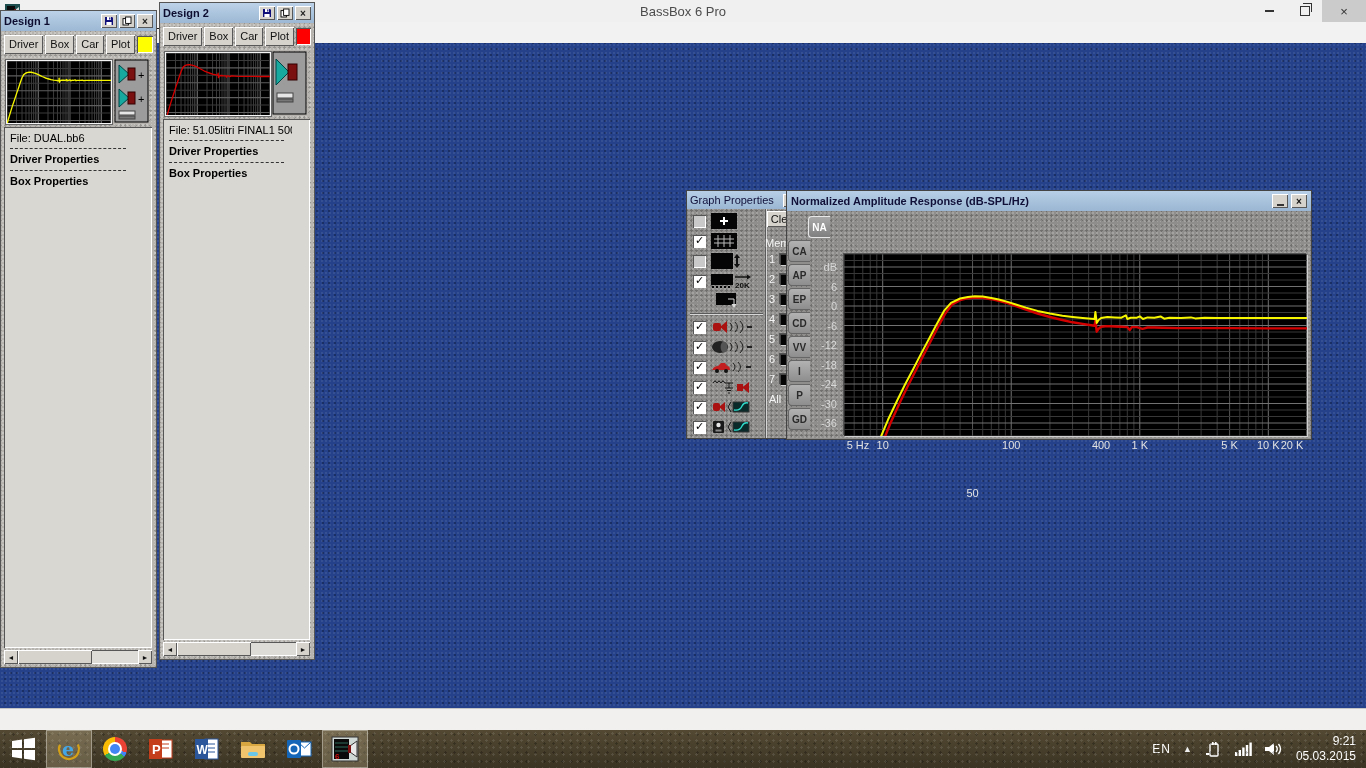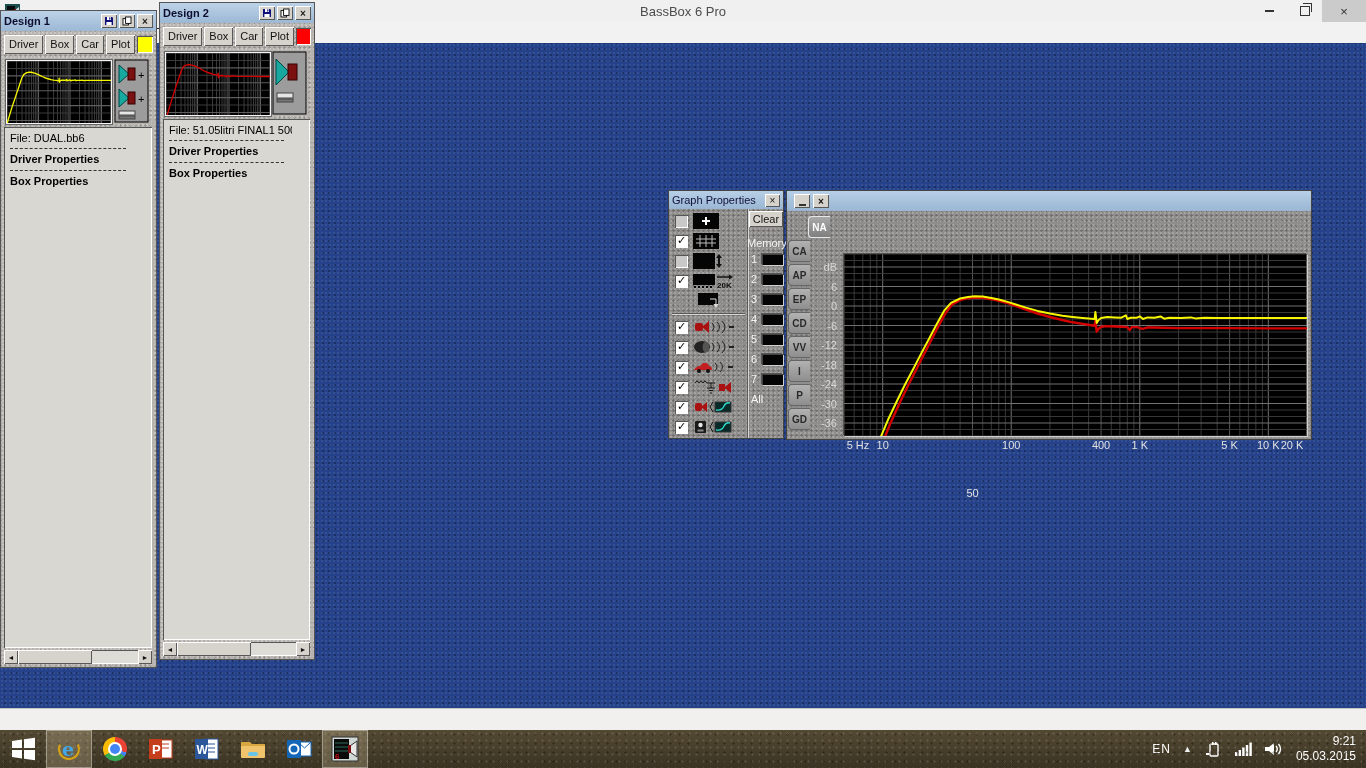--- a/index.html
+++ b/index.html
@@ -57,21 +57,21 @@
            padding:5px 18px 2px 6px;box-sizing:border-box;overflow:hidden;font-size:11px;line-height:12.4px;color:#000;}
   .prop-line{white-space:pre;overflow:hidden;}
   .prop-head{font-weight:bold;white-space:pre;margin-top:1px;}
   .dash{border-top:1px dashed #333;margin:4px 8px 3px 0;height:1px;}
   .hscroll{position:absolute;left:3px;right:4px;bottom:3px;height:14px;display:flex;background:#dedcd7;}
   .sarrow{width:14px;height:14px;background:#d6d3cc;font-size:7px;color:#111;display:flex;align-items:center;justify-content:center;}
   .sarrow.left::before{content:"◄";} .sarrow.right::before{content:"►";}
   .strack{flex:1;position:relative;}
   .sthumb{position:absolute;left:0;top:0;height:14px;width:62%;background:#d6d3cc;}
   
-  #palette{position:absolute;left:668px;top:147px;width:116px;height:249px;border:1px solid #444;box-sizing:border-box;}
+  #palette{position:absolute;left:686px;top:147px;width:116px;height:249px;border:1px solid #444;box-sizing:border-box;}
   .ptitle{height:18px;background:linear-gradient(#b8cfe7,#9ab6d2);display:flex;align-items:center;
           font-size:11px;color:#10103a;padding:0 3px;box-sizing:border-box;}
   .ptitle .cap{flex:1;}
   .pbtn{width:15px;height:13px;background:#d6d3cc;display:flex;align-items:center;justify-content:center;font-size:10px;color:#111;}
   .pbody{position:relative;height:229px;}
   .pleft{position:absolute;left:3px;top:2px;width:73px;}
   .prow{height:20px;display:flex;align-items:center;gap:5px;padding-left:3px;}
   .prow.indent{padding-left:26px;}
   .cb{width:13px;height:13px;background:#c9c9c9;box-shadow:inset 1px 1px 0 #555,inset -1px -1px 0 #fff;
       font-size:11px;font-weight:bold;color:#000;display:flex;align-items:center;justify-content:center;}
@@ -586,20 +586,21 @@
           <span class="membtn"></span>
         </div>
         </div>
       <div class="alllabel">All</div>
     </div>
   </div>
 </div>
 
 <div id="graphwin" class="tex-dgray" style="top:190px;">
   <div class="gtitle">
+    <span class="cap">Normalized Amplitude Response (dB-SPL/Hz)</span>
     <span class="gbtn bevel-out">
         <span class="minbar"></span>
       </span>
     <span class="gbtn xb bevel-out">
         <span>×</span>
       </span>
   </div>
   <div class="gbody">
     <div id="graph-tabs">
         <span class="gtab active">NA</span>

